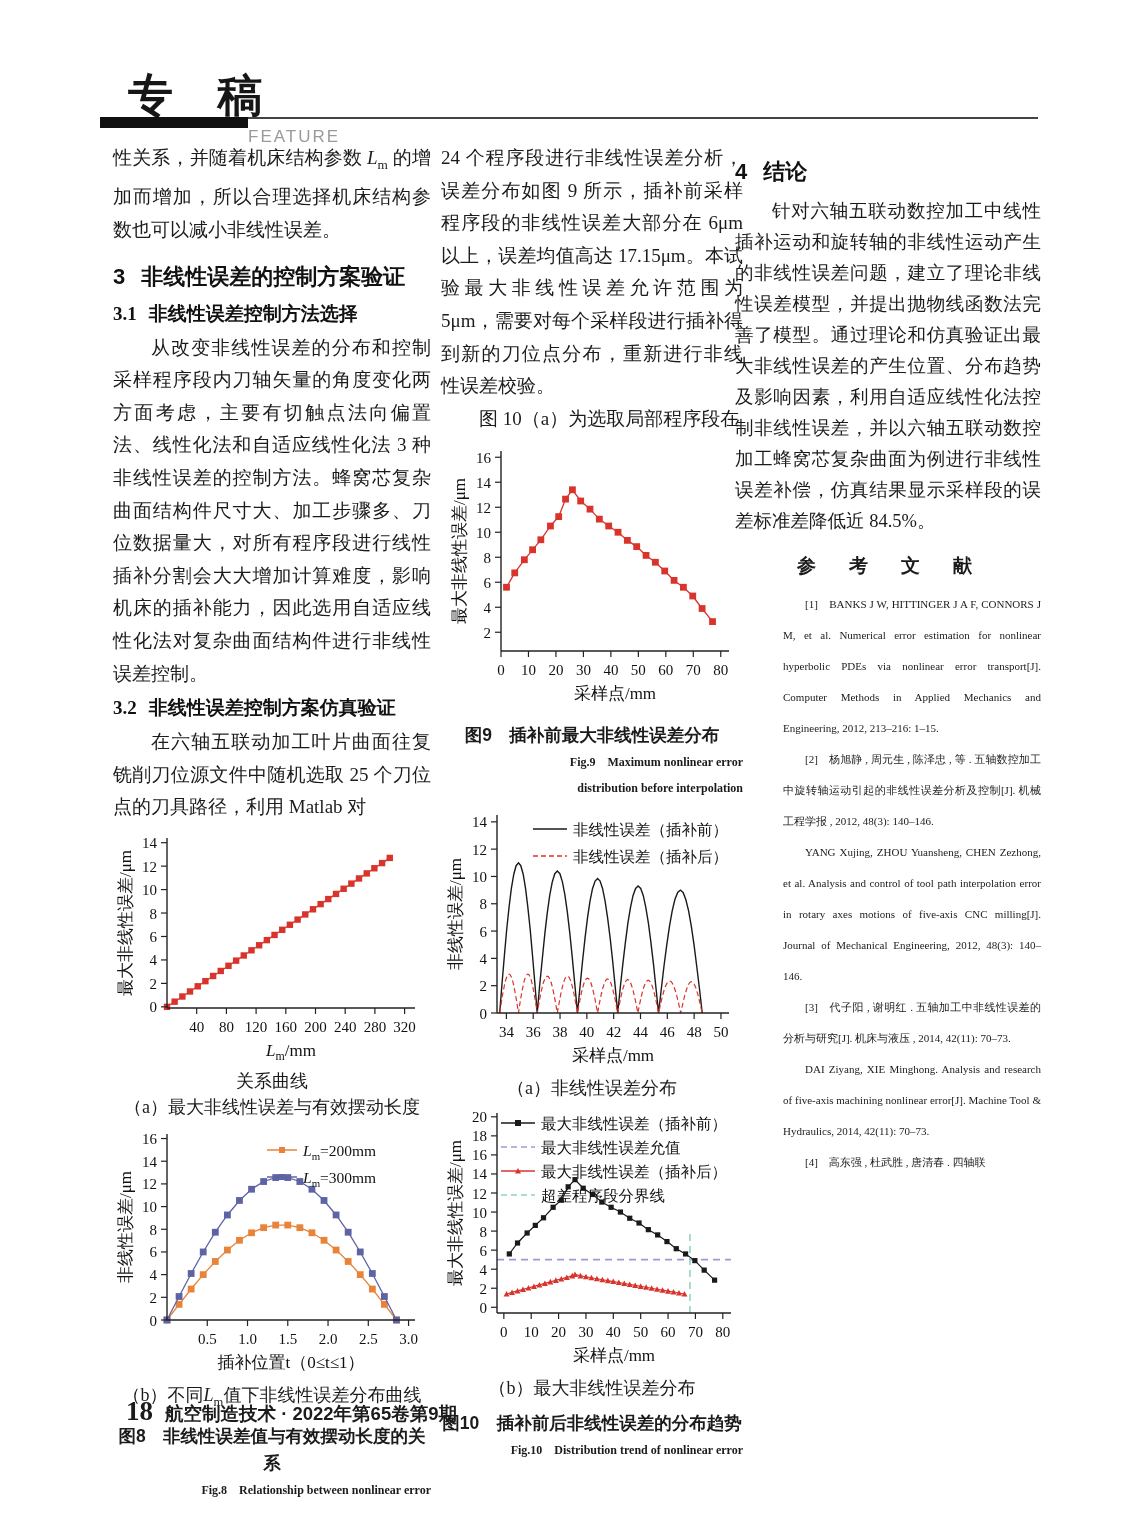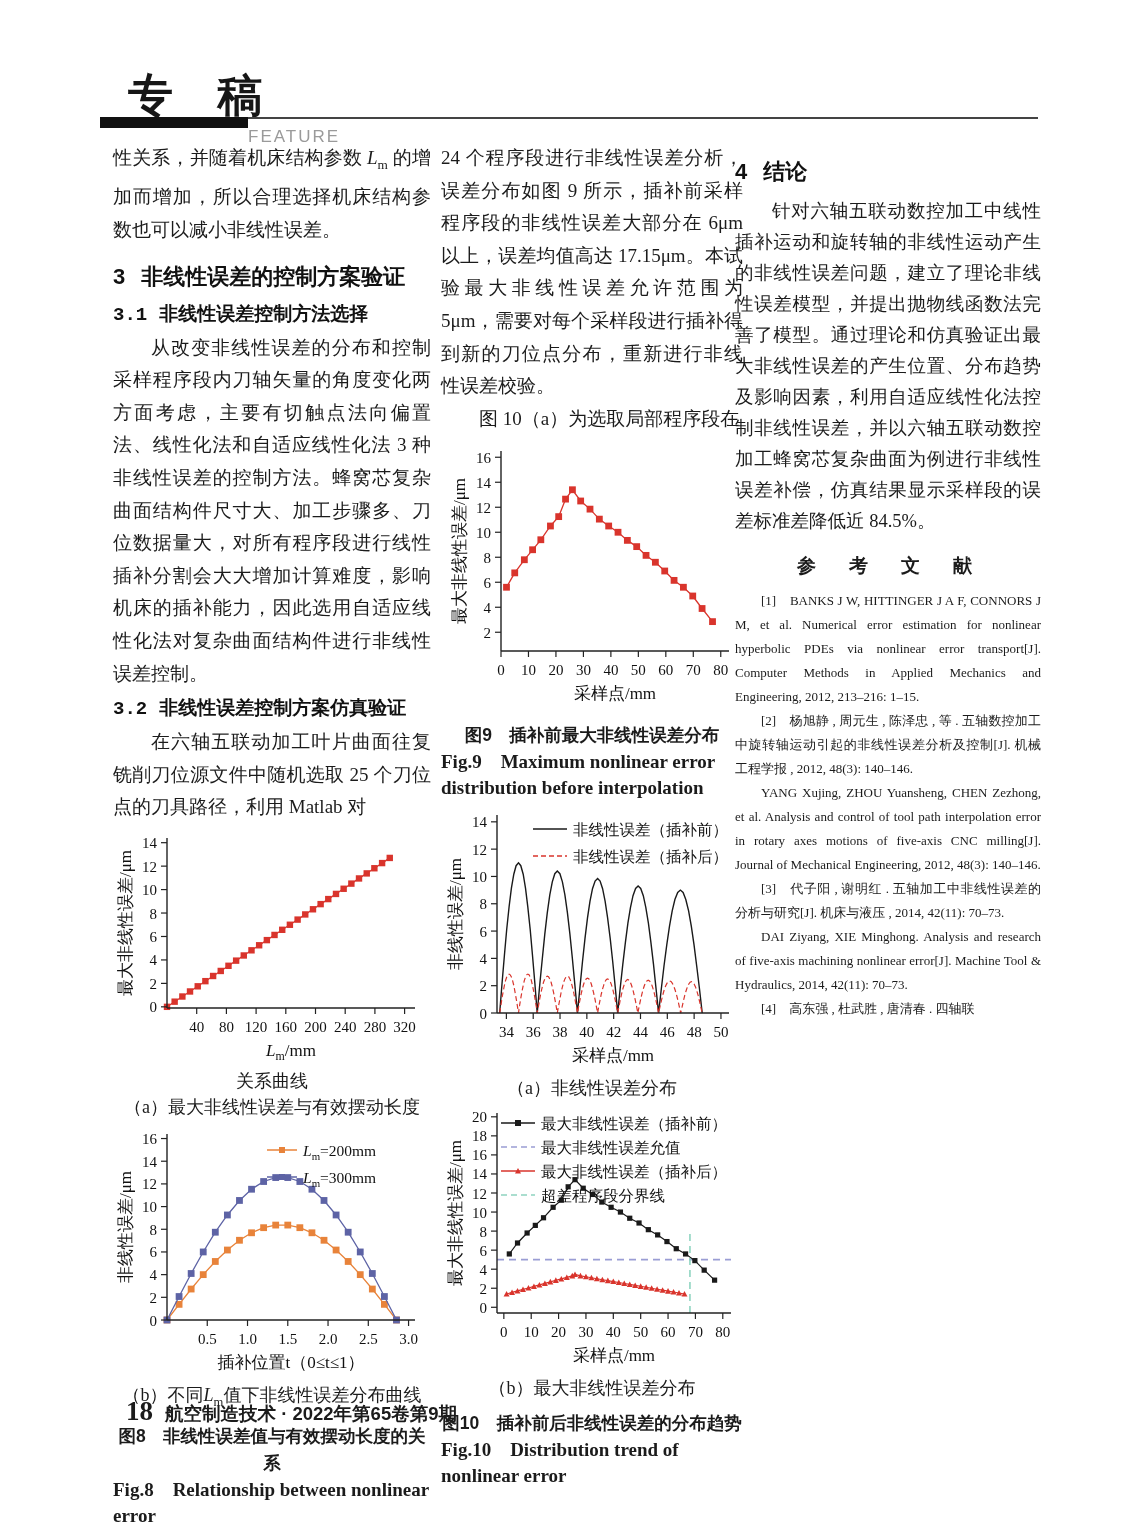--- a/index.html
+++ b/index.html
@@ -17,31 +17,31 @@
   .col1{left:113px;width:318px;}
   .col2{left:441px;width:302px;}
   .col3{left:735px;width:306px;}
   p{margin:0;}
   .body{font-size:19px;line-height:32.6px;text-align:justify;}
   .col3 .body{font-size:18.5px;line-height:31px;}
   .indent{text-indent:2em;}
   .hsec{margin:15px 0 9px;font-family:"Liberation Sans","DejaVu Sans",sans-serif;
         font-weight:bold;font-size:22px;color:#111;}
   .hsec .num{margin-right:16px;}
-  .hsub{margin:5px 0 5px;font-family:Liberation Mono, monospace;
+  .hsub{margin:5px 0 5px;font-family:Liberation Serif, serif;
         font-weight:bold;font-size:19px;color:#111;}
   .hsub .num{margin-right:12px;}
   .chart{display:flex;justify-content:center;margin-top:6px;}
   .subcap{text-align:center;font-size:18px;line-height:26px;}
   .figcap-cn{text-align:center;font-family:"Liberation Sans","DejaVu Sans",sans-serif;
              font-weight:bold;font-size:17.5px;line-height:27px;margin-top:9px;}
-  .figcap-en{text-align:left;font-weight:bold;font-size:19px;line-height:26px;}
+  .figcap-en{text-align:right;font-weight:bold;font-size:12px;line-height:26px;}
   .refhead{text-align:center;font-family:"Liberation Sans","DejaVu Sans",sans-serif;
            font-weight:bold;font-size:19px;letter-spacing:7px;margin:16px 0 10px;}
-  .ref{font-size:13px;line-height:24px;text-align:justify;text-indent:2em;}
+  .ref{font-size:11px;line-height:31px;text-align:justify;text-indent:2em;margin-left:48px;}
   
   .footer{position:absolute;left:126px;top:1396px;display:flex;align-items:baseline;gap:12px;}
   .pageno{font-weight:bold;font-size:27px;font-family:"Liberation Serif",serif;}
   .journal{font-family:"Liberation Sans","DejaVu Sans",sans-serif;font-weight:bold;font-size:18.5px;}
   
   .tick{font:15px "Liberation Serif","DejaVu Serif",serif;fill:#111;}
   .alabel{font:17px "Liberation Serif","DejaVu Serif",serif;fill:#111;}
   .legend{font:15.5px "Liberation Serif","DejaVu Serif",serif;fill:#111;}
   sub{font-size:70%;}
 </style>

